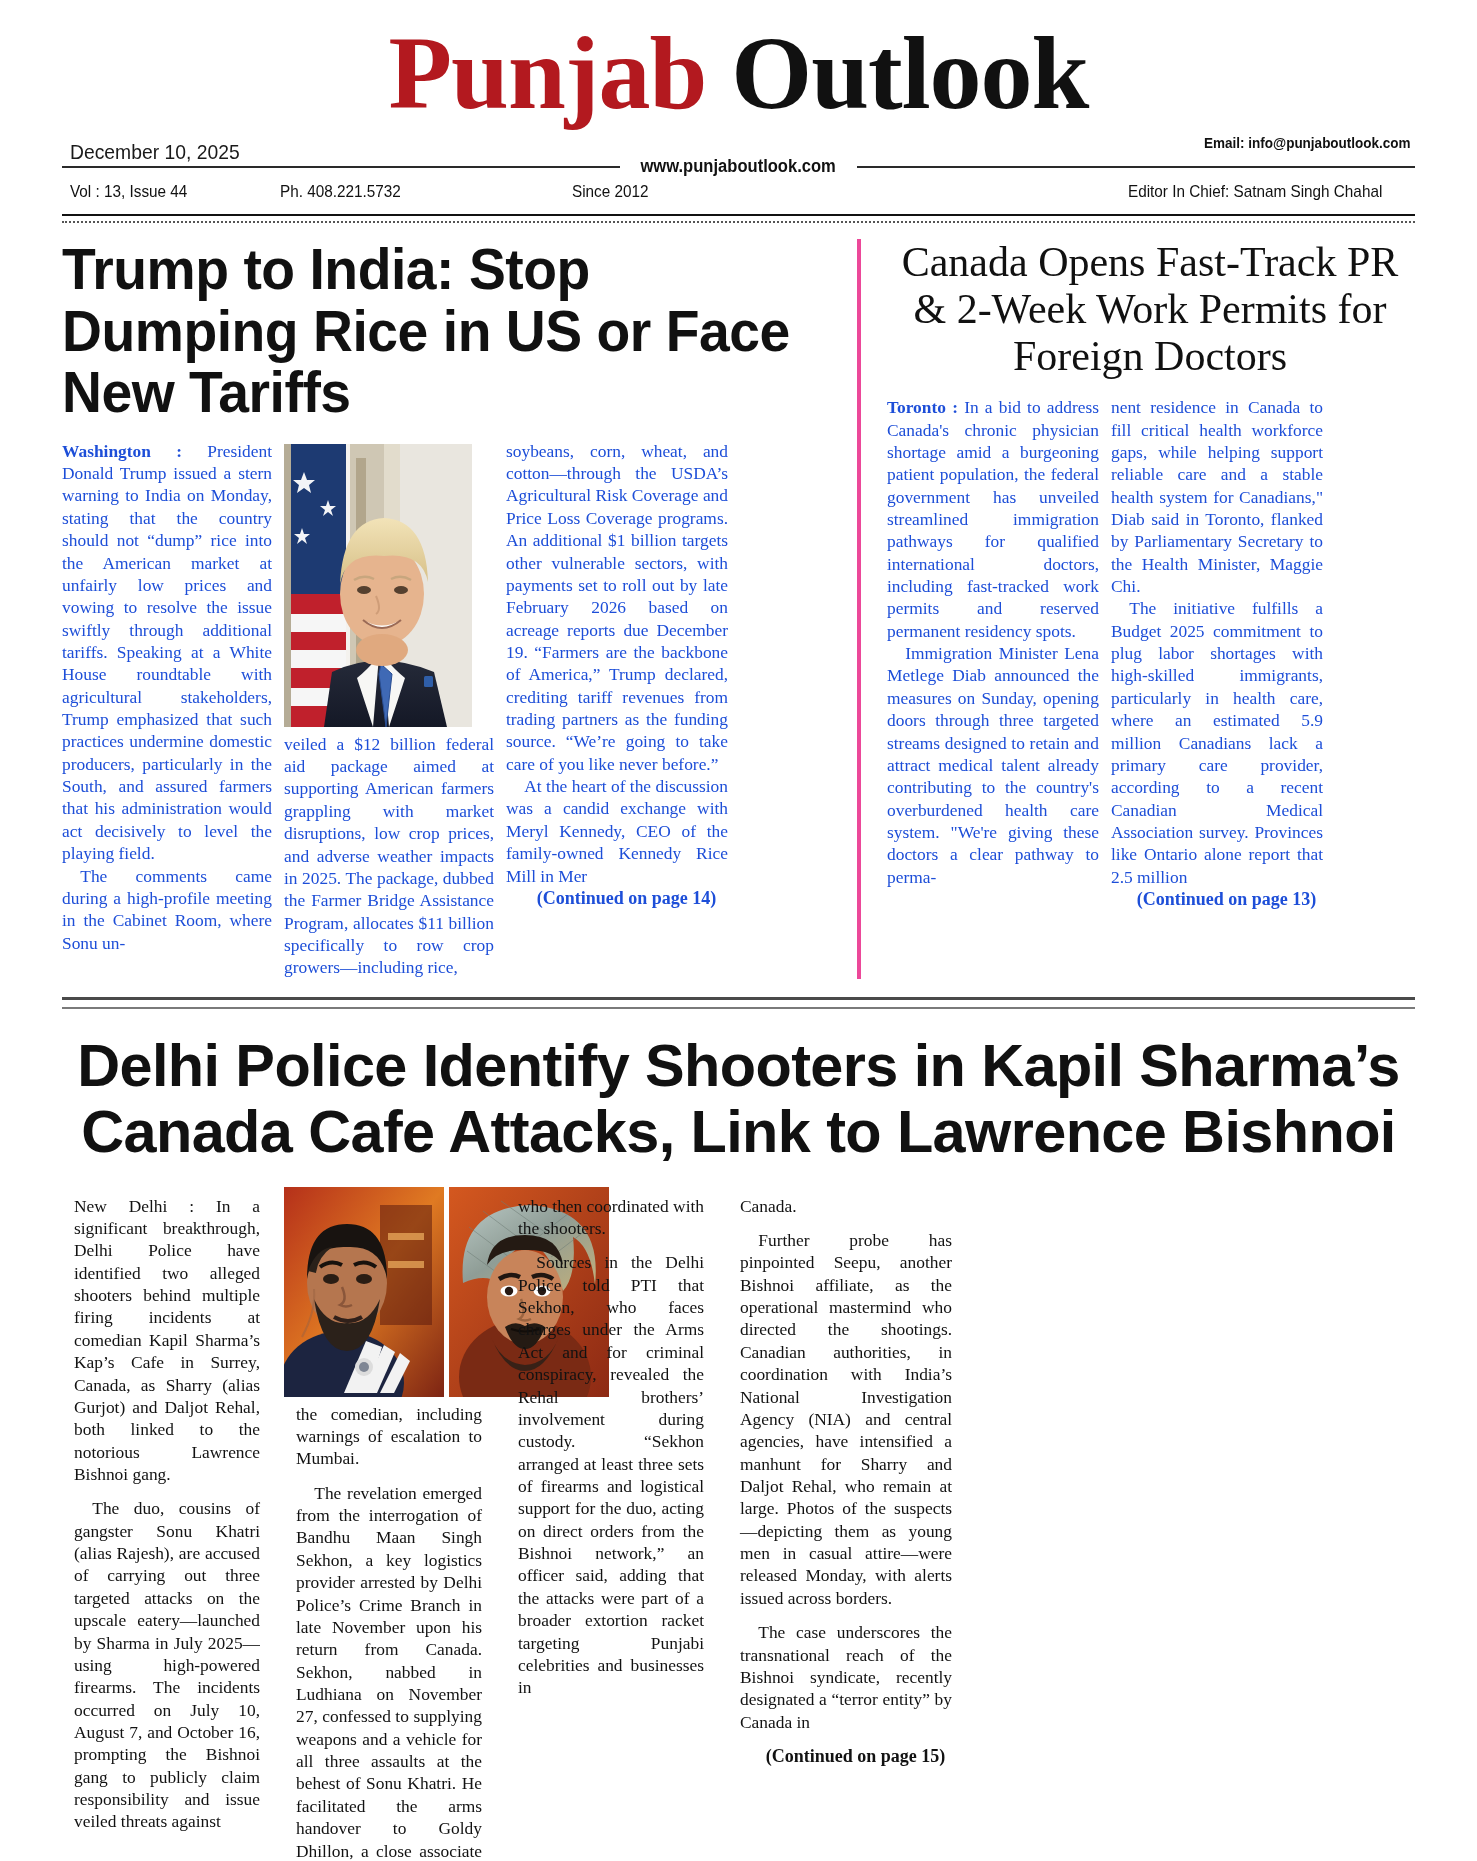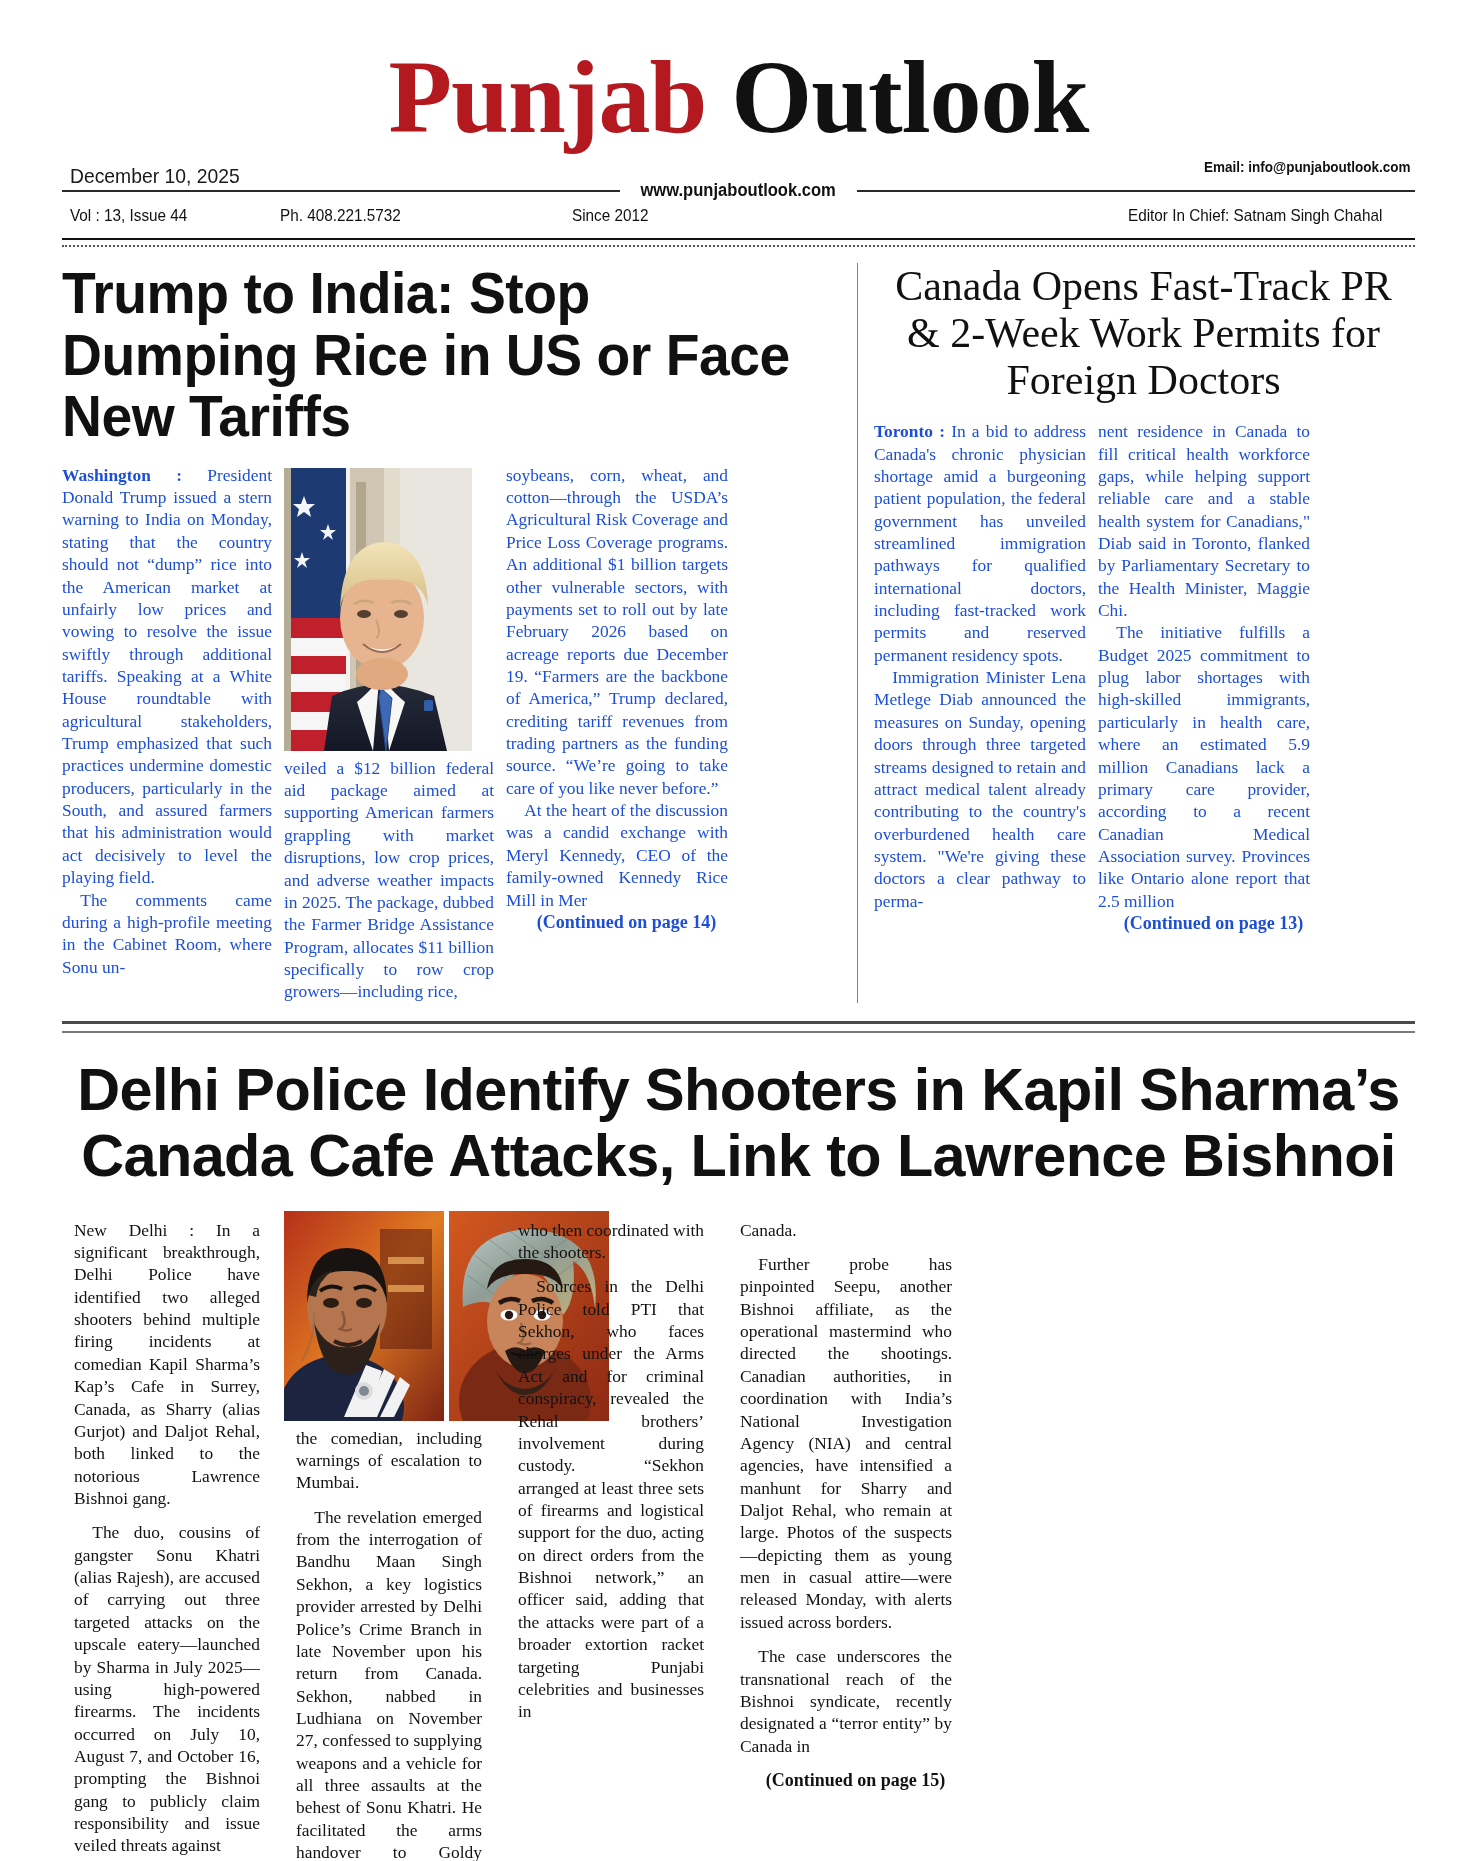--- a/index.html
+++ b/index.html
@@ -6,21 +6,21 @@
   html,body{margin:0;padding:0;background:#ffffff;}
   body{
     width:1477px;height:1861px;
     font-family:"Liberation Serif", serif;
     color:#111;
     -webkit-font-smoothing:antialiased;
   }
   .page{position:relative;width:1477px;height:1861px;box-sizing:border-box;padding:0 62px;}
 
   
-  .masthead{padding-top:44px;text-align:center;}
+  .masthead{padding-top:20px;text-align:center;}
   .nameplate{
     font-family:"Liberation Serif", serif;
     font-weight:700;
     font-size:104px;
     line-height:1.02;
     letter-spacing:-1px;
     white-space:nowrap;
   }
   .nameplate .np-red{color:#b3191f;font-style:normal;}
   .nameplate .np-black{color:#111;}
@@ -70,21 +70,21 @@
   .rule-dotted{
     height:5px;
     border-top:2px solid #111;
     border-bottom:2px dotted #555;
     margin-top:2px;
   }
 
   
   .top-section{display:flex;margin-top:16px;}
   .lead-left{width:795px;box-sizing:border-box;padding-right:2px;}
-  .lead-right{width:556px;box-sizing:border-box;padding-left:16px;border-left:1px solid #ec4899;}
+  .lead-right{width:556px;box-sizing:border-box;padding-left:26px;border-left:4px solid #ec4899;}
 
   .hl-sans{
     font-family:"Liberation Sans Narrow","Liberation Sans",sans-serif;
     font-weight:700;
     color:#111;
     letter-spacing:-0.5px;
   }
   .hl-lead{
     font-size:57px;line-height:1.08;
     transform:scaleX(0.97);transform-origin:left top;

